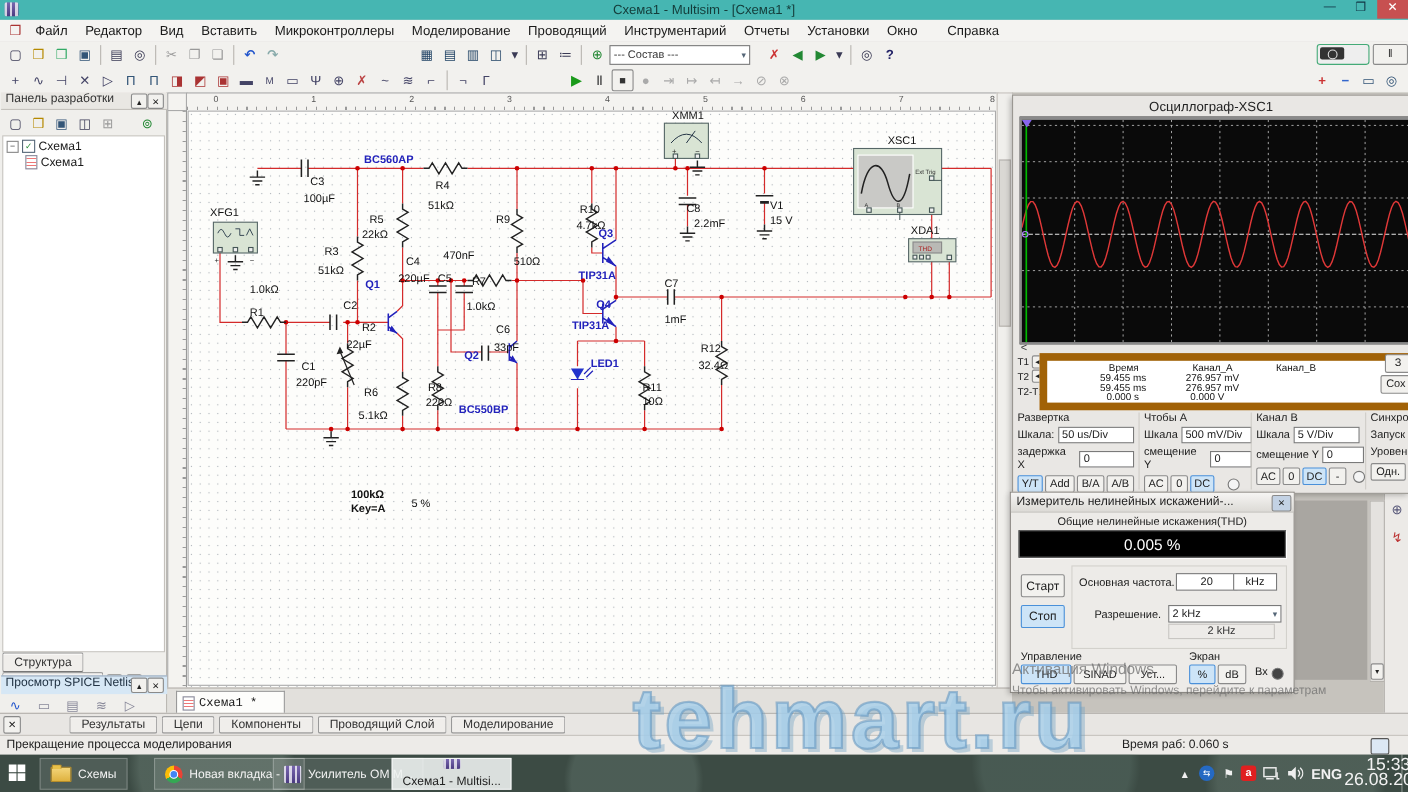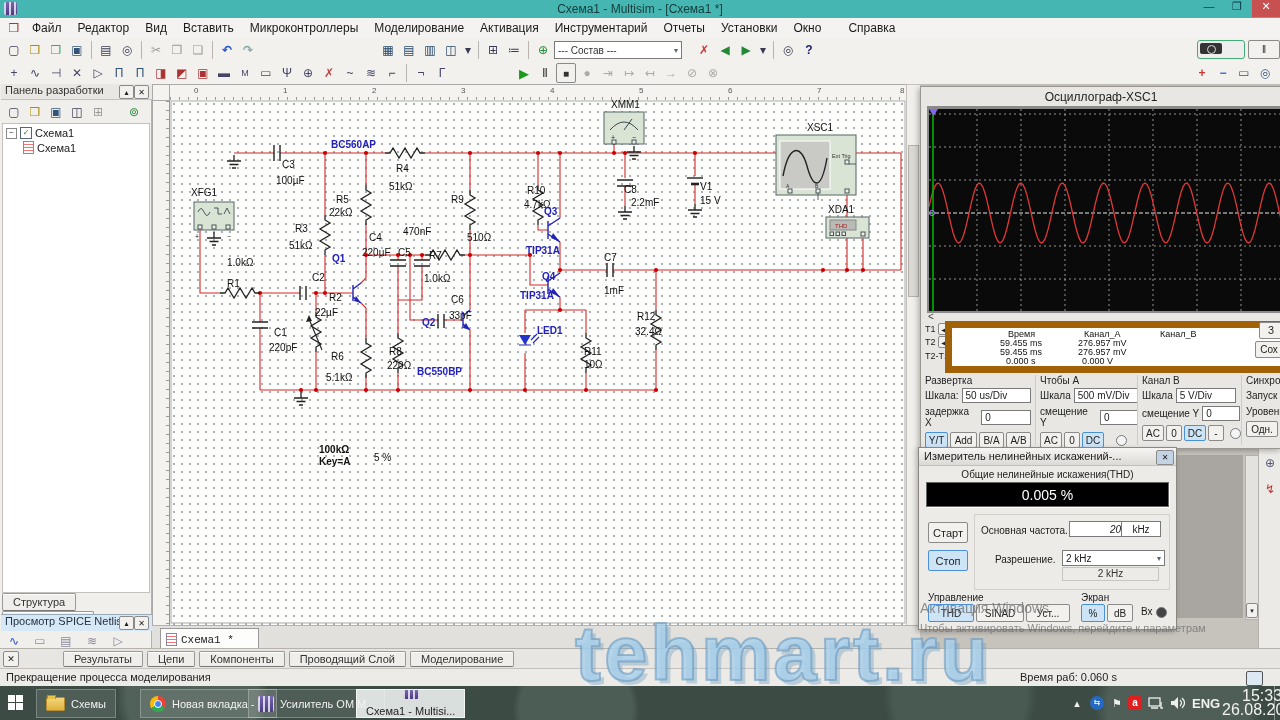--- a/index.html
+++ b/index.html
@@ -68,21 +68,21 @@
   </div>
 
   <div class="a" style="left:0;top:18px;width:1280px;height:20px;background:#f4f3f1;border-bottom:1px solid #d0cecb;display:flex;align-items:center;gap:0;padding-left:4px;">
     <span class="ic" style="color:#a33;">❒</span>
     <span style="padding:0 8px;">Файл</span>
     <span style="padding:0 8px;">Редактор</span>
     <span style="padding:0 8px;">Вид</span>
     <span style="padding:0 8px;">Вставить</span>
     <span style="padding:0 8px;">Микроконтроллеры</span>
     <span style="padding:0 8px;">Моделирование</span>
-    <span style="padding:0 8px;">Активация</span>
+    <span style="padding:0 8px;">Проводящий</span>
     <span style="padding:0 8px;">Инструментарий</span>
     <span style="padding:0 8px;">Отчеты</span>
     <span style="padding:0 8px;">Установки</span>
     <span style="padding:0 8px;">Окно</span>
     <span style="padding:0 8px;margin-left:11px;">Справка</span>
   </div>
 
   <div class="a tbrow" style="left:0;top:38px;width:1280px;height:22px;background:#f2f1ee;border-bottom:1px solid #d6d4d0;">
     <span class="ic">▢</span>
     <span class="ic" style="color:#b58900;">❒</span>
@@ -653,21 +653,21 @@
       <span>0.005 %</span>
     </div>
     <span class="a btn" style="left:9px;top:74px;width:38px;height:19px;font-size:11px;">
         <span>Старт</span>
       </span>
     <span class="a btn hl" style="left:9px;top:102px;width:38px;height:19px;font-size:11px;">
         <span>Стоп</span>
       </span>
     <div class="a" style="left:55px;top:66px;width:194px;height:74px;border:1px solid #d3d1cc;"></div>
     <span class="a" style="left:62px;top:77px;font-size:10px;">Основная частота.</span>
-    <span class="a inp" style="left:150px;top:73px;width:48px;height:14px;justify-content:flex-end;font-style:italic;">
+    <span class="a inp" style="left:150px;top:73px;width:48px;height:14px;justify-content:center;">
         <span>20</span>
       </span>
     <span class="a inp" style="left:202px;top:73px;width:32px;height:14px;justify-content:center;">
         <span>kHz</span>
       </span>
     <span class="a" style="left:76px;top:106px;font-size:10px;">Разрешение.</span>
     <div class="a inp" style="left:143px;top:102px;width:95px;height:14px;justify-content:space-between;">
       <span>2 kHz</span>
       <span style="font-size:8px;color:#567;">▾</span>
     </div>

